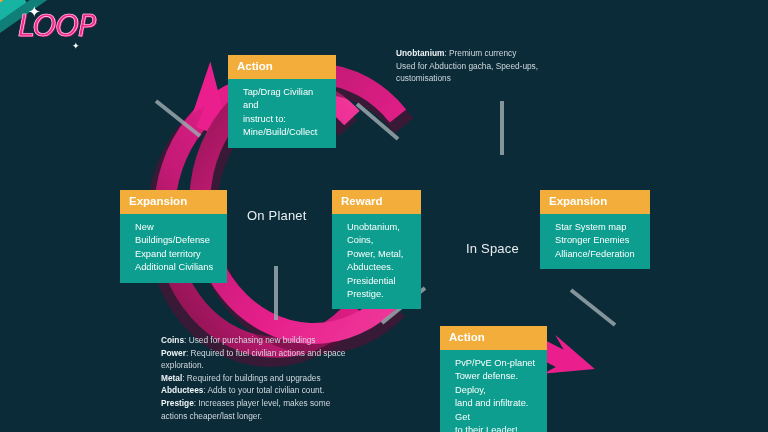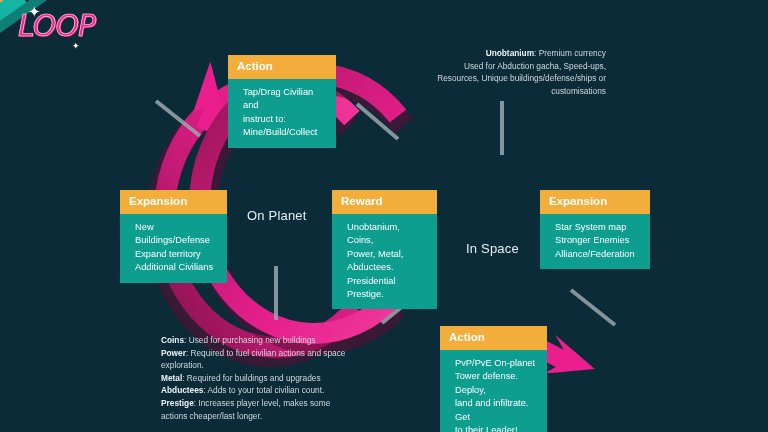--- a/index.html
+++ b/index.html
@@ -125,21 +125,21 @@
 Mine/Build/Collect</div>
   </div>
 
   <div class="box" style="left:120px;top:174px;width:107px;">
     <div class="hdr">Expansion</div>
     <div class="bdy">New Buildings/Defense
 Expand territory
 Additional Civilians</div>
   </div>
 
-  <div class="box" style="left:332px;top:174px;width:105px;">
+  <div class="box" style="left:332px;top:174px;width:89px;">
     <div class="hdr">Reward</div>
     <div class="bdy">Unobtanium, Coins,
 Power, Metal,
 Abductees.
 Presidential Prestige.</div>
   </div>
 
   <div class="box" style="left:540px;top:174px;width:110px;">
     <div class="hdr">Expansion</div>
     <div class="bdy">Star System map
@@ -151,17 +151,17 @@
     <div class="hdr">Action</div>
     <div class="bdy">PvP/PvE On-planet
 Tower defense. Deploy,
 land and infiltrate. Get
 to their Leader!</div>
   </div>
 
   <div class="plain-label" style="left:247px;top:173px;margin-top:35px;">On Planet</div>
   <div class="plain-label" style="left:466px;top:241px;">In Space</div>
 
-  <div class="note" style="left:396px;top:47px;width:210px;text-align:right;"><div><b>Unobtanium</b>: Premium currency</div><div>Used for Abduction gacha, Speed-ups,</div><div>Resources, Unique buildings/defense/ships or</div><div>customisations</div></div>
+  <div class="note" style="left:396px;top:47px;width:210px;"><div><b>Unobtanium</b>: Premium currency</div><div>Used for Abduction gacha, Speed-ups,</div><div>customisations</div></div>
 
   <div class="note" style="left:161px;top:334px;width:240px;"><div><b>Coins</b>: Used for purchasing new buildings</div><div><b>Power</b>: Required to fuel civilian actions and space</div><div>exploration.</div><div><b>Metal</b>: Required for buildings and upgrades</div><div><b>Abductees</b>: Adds to your total civilian count.</div><div><b>Prestige</b>: Increases player level, makes some</div><div>actions cheaper/last longer.</div></div>
 
 </div>
 
 </body></html>

